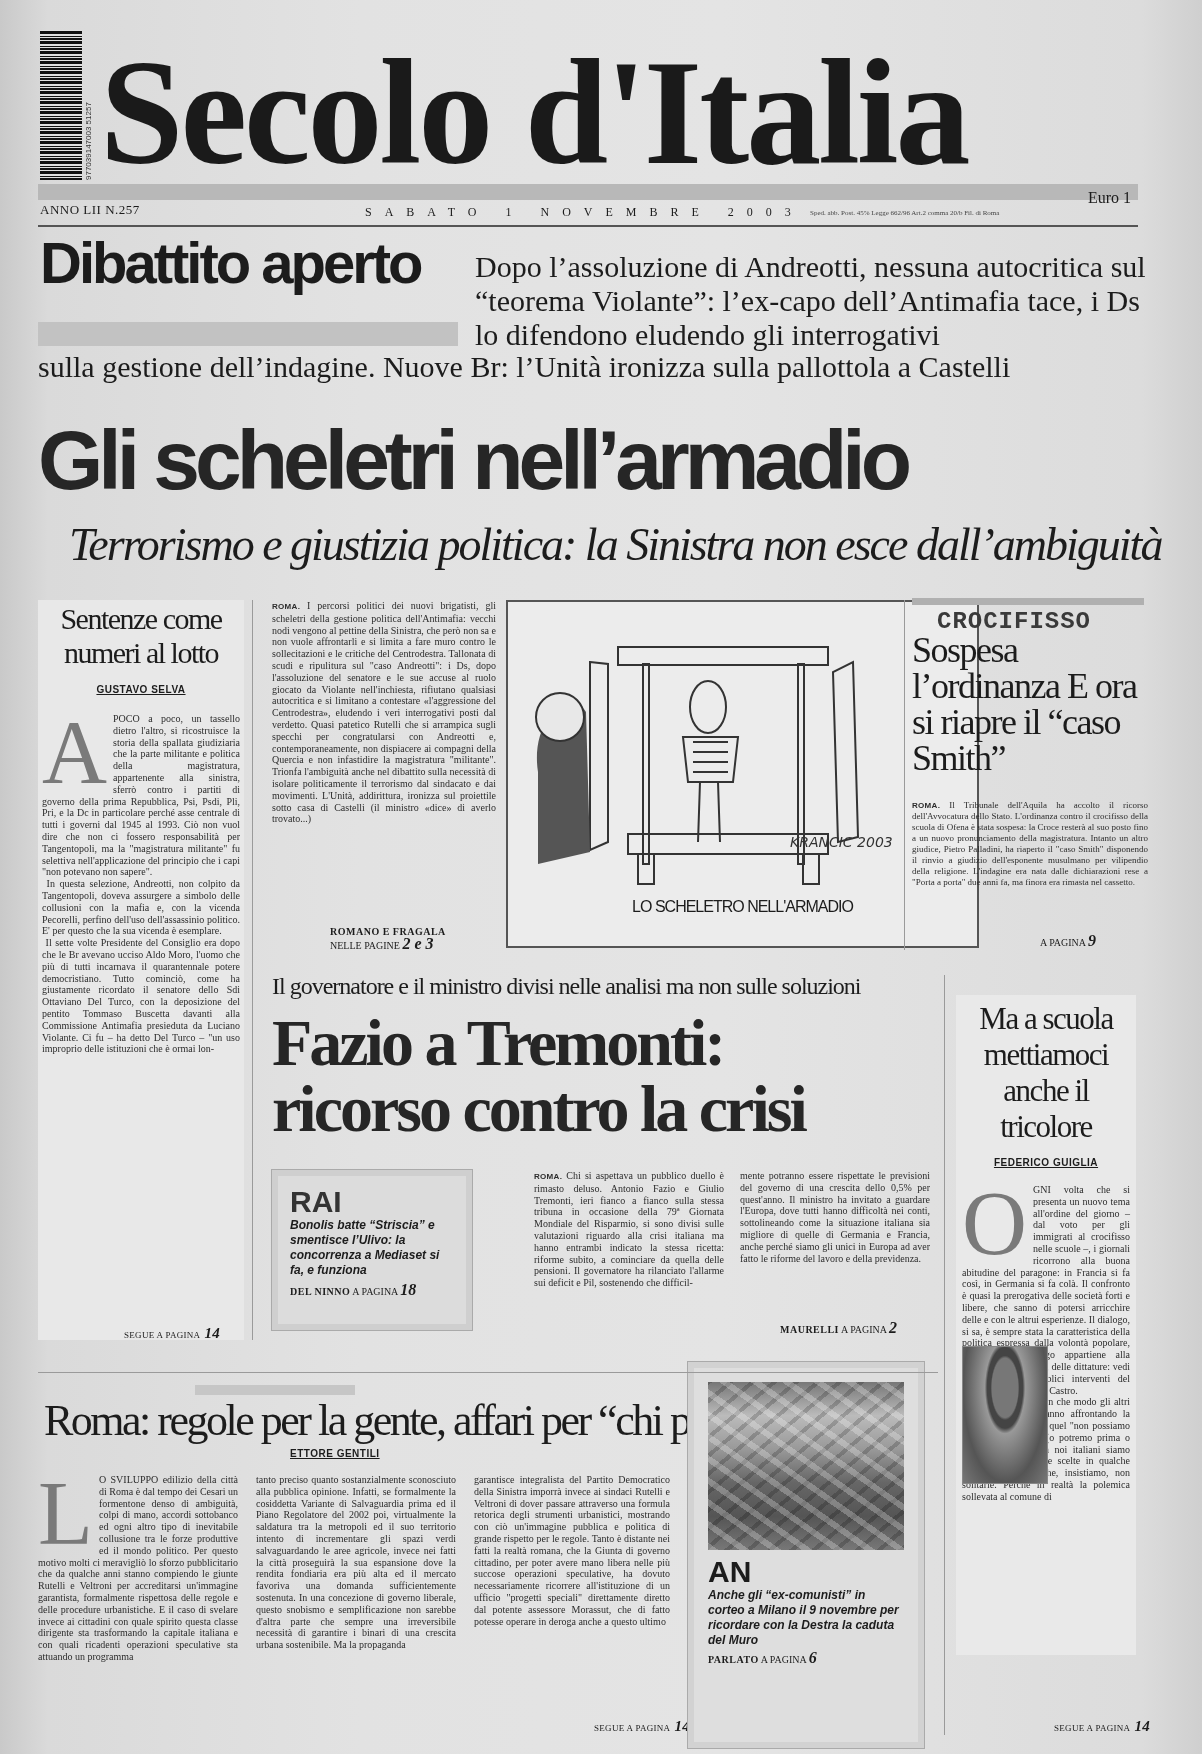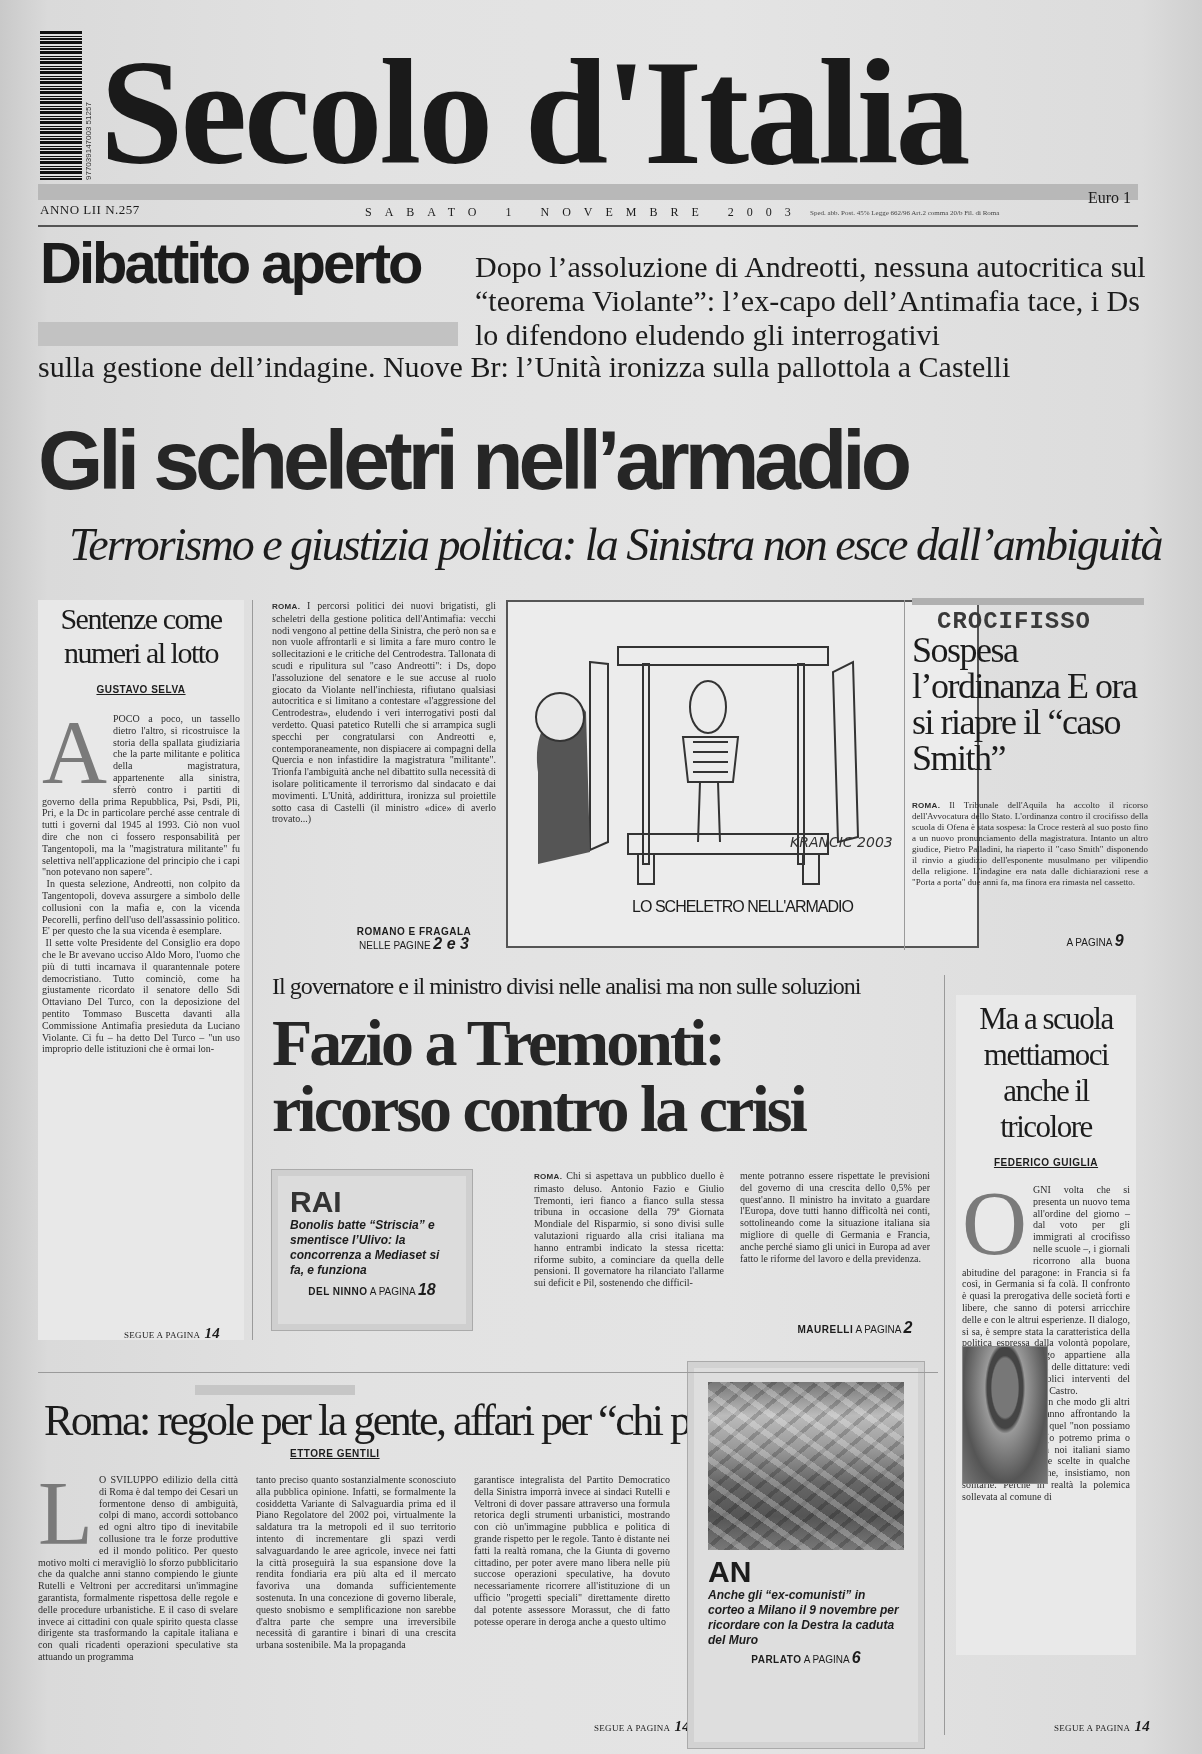--- a/index.html
+++ b/index.html
@@ -41,21 +41,21 @@
   .col-left .hd { font-size: 30px; line-height: 34px; text-align: center; letter-spacing: -1.5px; padding-top: 2px; }
   .byline { font-family: "Liberation Sans", sans-serif; font-weight: bold; font-size: 10px;
             text-align: center; text-decoration: underline; letter-spacing: 0.5px; }
   .body-text { font-size: 10px; line-height: 11.8px; text-align: justify; color: #2c2c2c; }
   .dropcap { float: left; font-size: 90px; line-height: 76px; color: #7a7a7a; margin: 2px 6px 0 0; }
   .segue { font-family: Liberation Serif, serif; font-size: 9px; text-align: right; letter-spacing: 0.3px; }
   .segue b { font-style: italic; font-size: 15px; margin-left: 4px; }
 
   
   .roma { font-family: "Liberation Sans", sans-serif; font-weight: bold; font-size: 8px; letter-spacing: 0.3px; }
-  .ref { font-family: Liberation Sans, sans-serif; font-size: 10px; text-align: center; line-height: 12px; }
+  .ref { font-family: Liberation Serif, serif; font-size: 10px; text-align: left; line-height: 12px; }
   .ref b { font-weight: bold; letter-spacing: 0.5px; }
   .ref .pg { font-size: 16px; font-weight: bold; font-style: italic; }
 
   
   .cartoon { left: 506px; top: 600px; width: 473px; height: 348px; border: 2px solid #555; background: #ececec; }
   .cartoon-caption { position:absolute; left: 0; right: 0; bottom: 30px; text-align: center;
                      font-family: "Liberation Sans", sans-serif; font-size: 16px; letter-spacing: -1px; }
 
   
   .croc-bar { left: 912px; top: 598px; width: 232px; height: 7px; background: #b0b0b0; }

